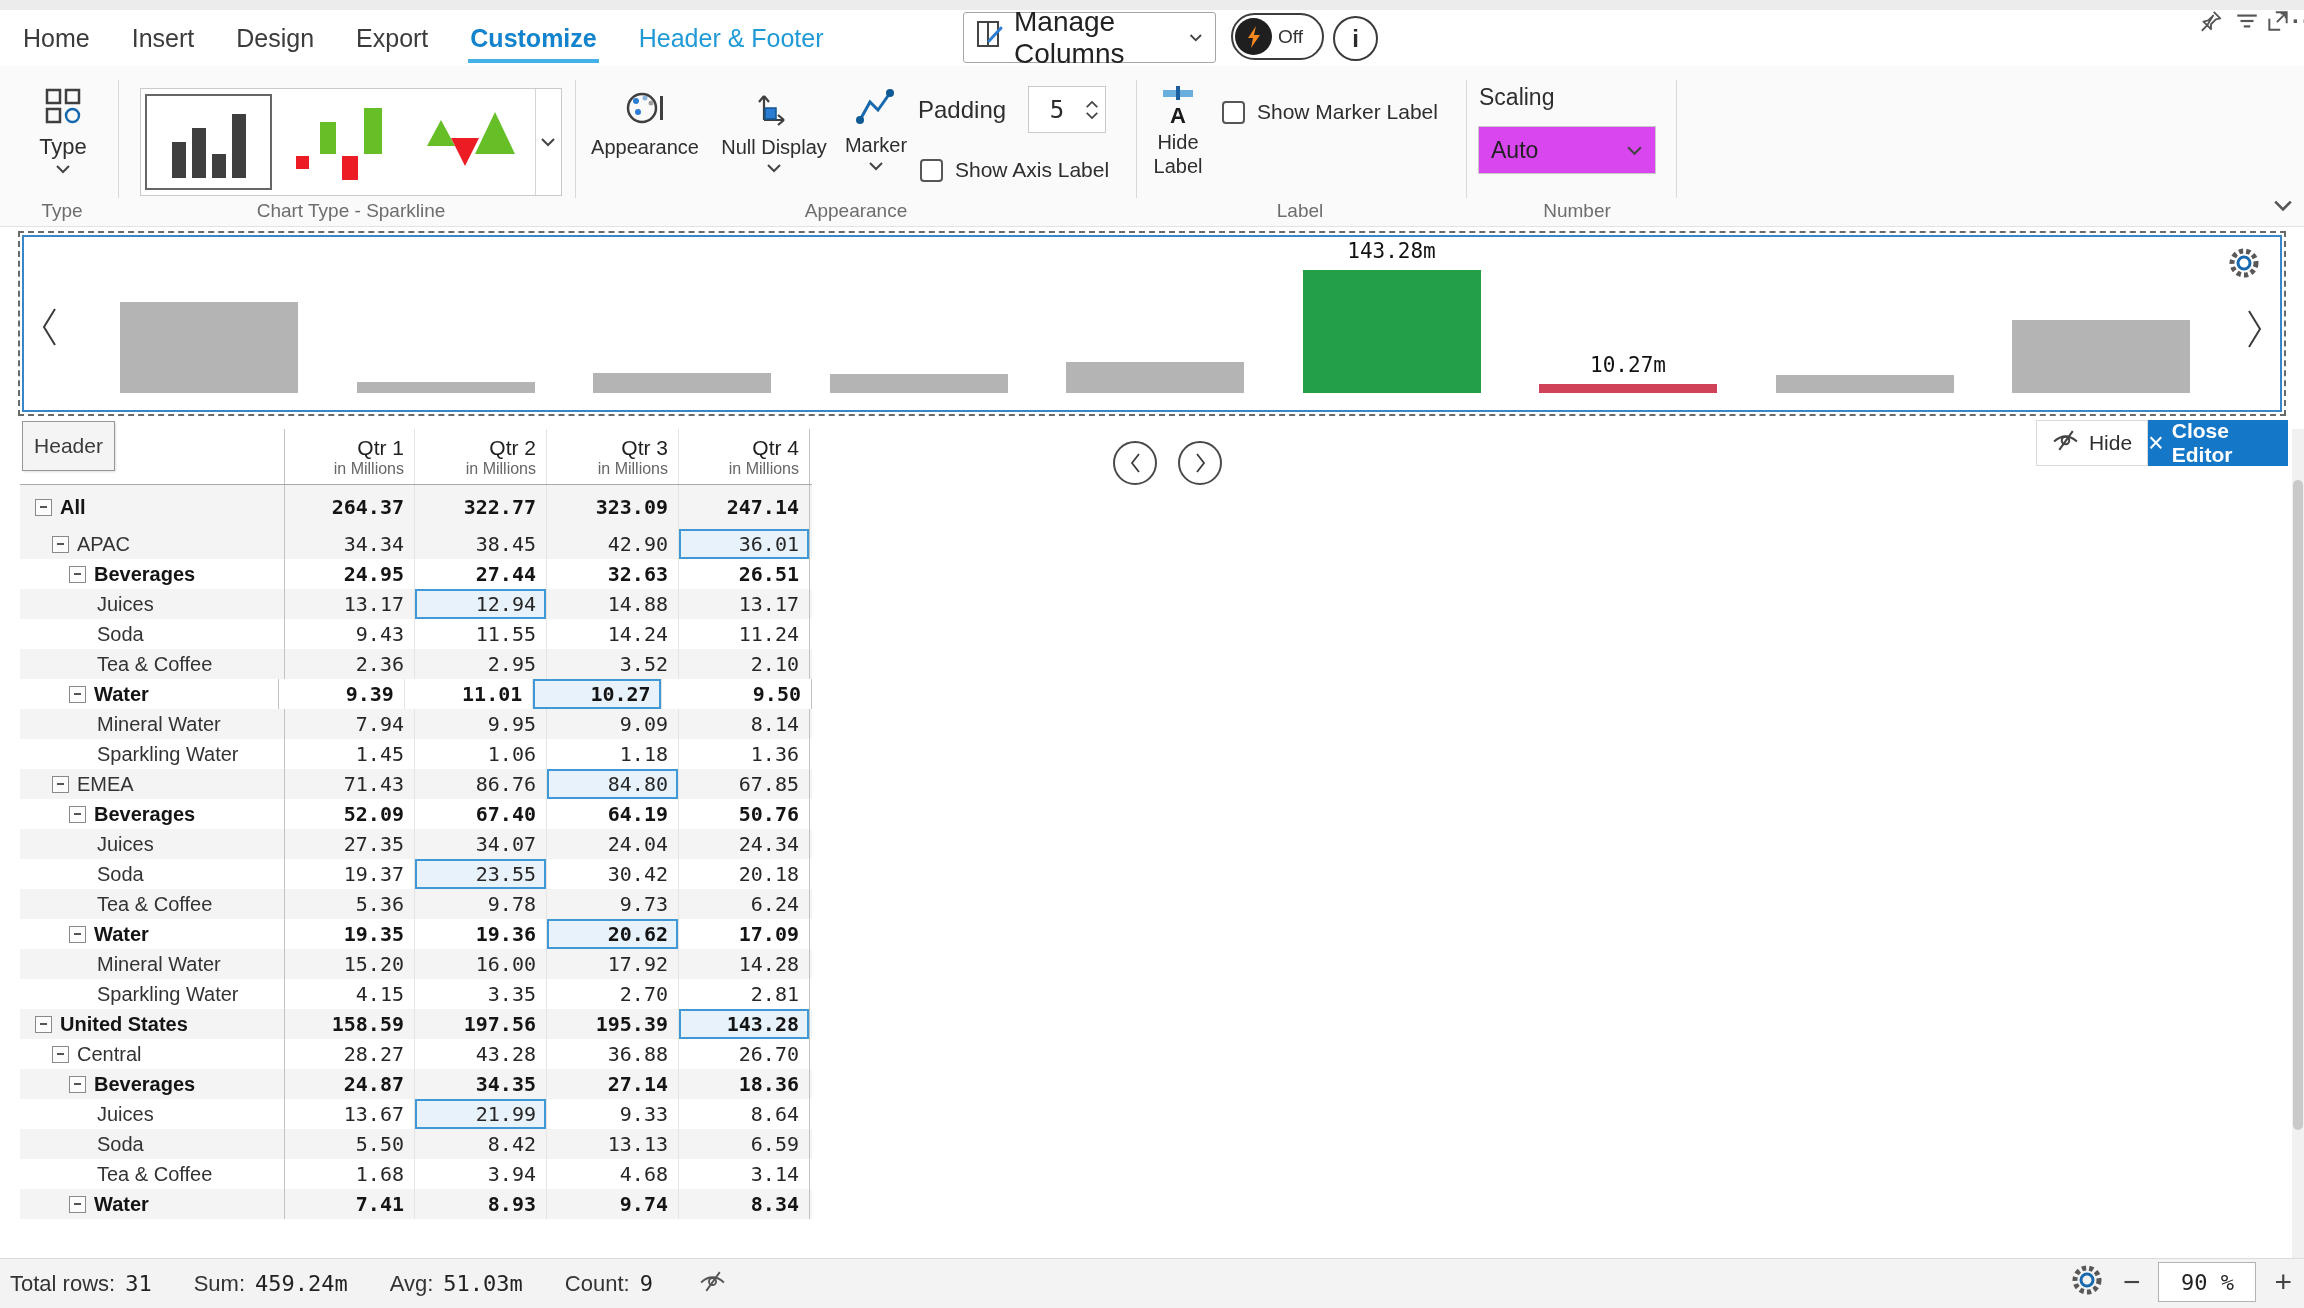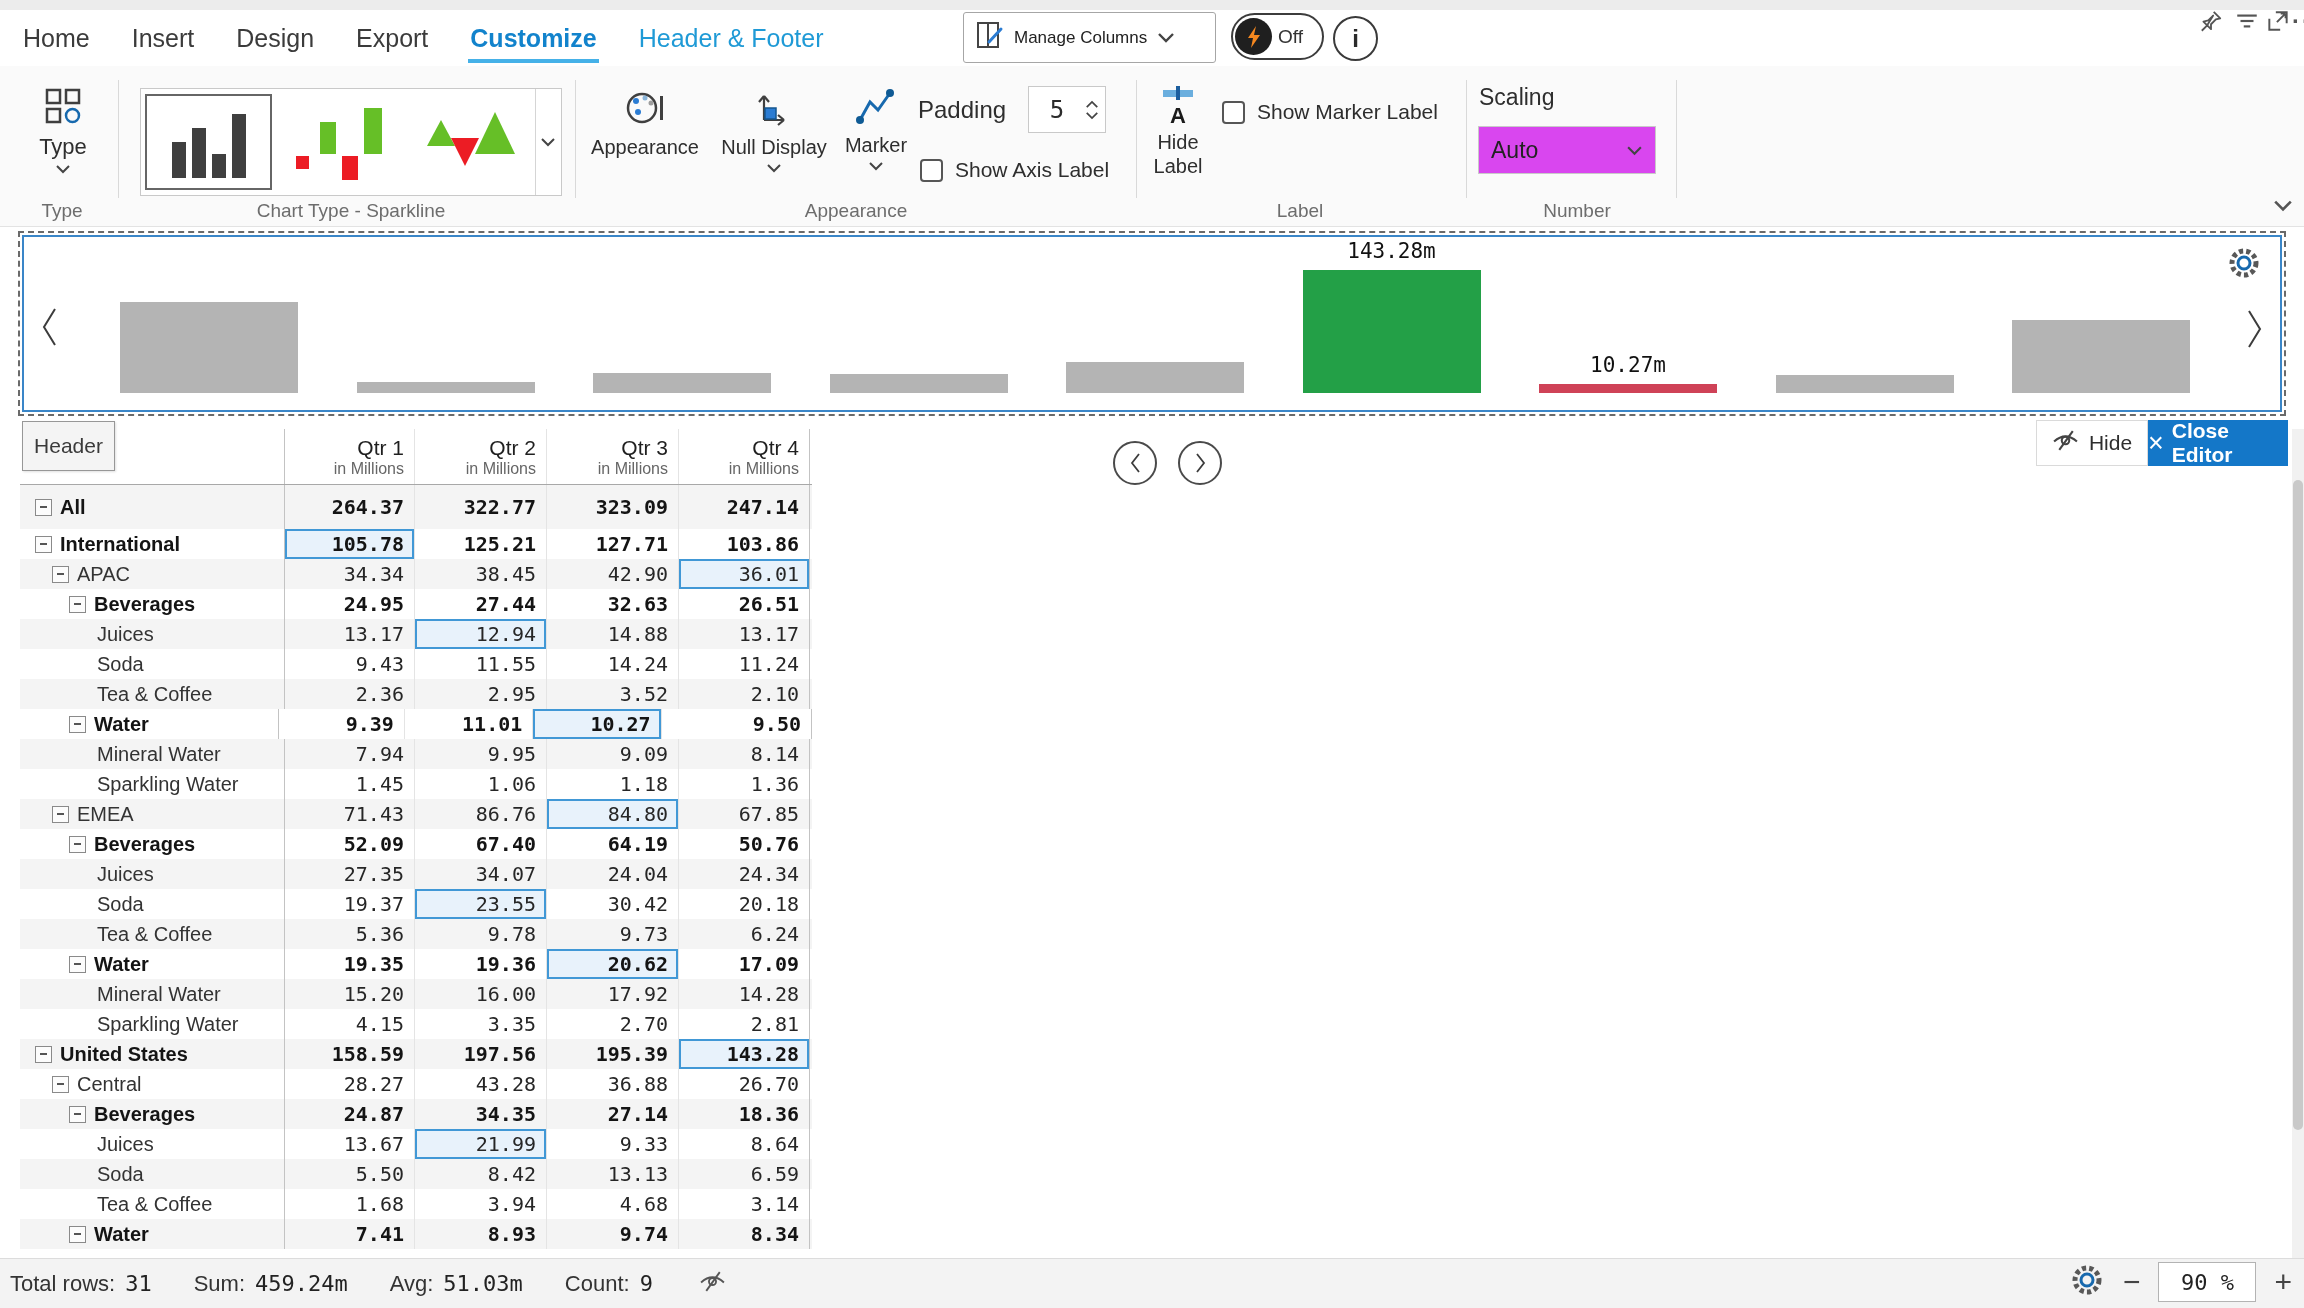--- a/index.html
+++ b/index.html
@@ -9,21 +9,21 @@
   .mono{font-family:"DejaVu Sans Mono",monospace;}
 
   
   #topstrip{left:0;top:0;width:2304px;height:10px;background:#ececec;}
   #menubar{left:21px;top:14px;height:48px;display:flex;gap:38px;align-items:center;font-size:25px;color:#3b3b3b;}
   .menu-item{position:relative;cursor:pointer;padding:4px 2px;white-space:nowrap;}
   .menu-item.active{color:#1283cc;font-weight:700;}
   .menu-item.active::after{content:"";position:absolute;left:0;right:0;bottom:-6px;height:4px;background:#45b1e8;}
   .menu-item.contextual{color:#1f9ad6;}
   #manage-columns{left:963px;top:12px;width:253px;height:51px;border:1px solid #a6a6a6;border-radius:3px;
-      background:#fff;display:flex;align-items:center;gap:10px;padding:0 12px;box-sizing:border-box;font-size:17px;color:#222;}
+      background:#fff;display:flex;align-items:center;gap:10px;padding:0 12px;box-sizing:border-box;font-size:28px;color:#222;}
   #off-toggle{left:1231px;top:13px;width:93px;height:47px;border:2px solid #3c3c3c;border-radius:24px;background:#fff;
       display:flex;align-items:center;gap:6px;padding:2px;box-sizing:border-box;}
   #off-circle{width:37px;height:37px;border-radius:50%;background:#1f1f1f;display:flex;align-items:center;justify-content:center;}
   #off-text{font-size:19px;color:#333;}
   #info-btn{left:1333px;top:16px;width:41px;height:41px;border:2.5px solid #3a3a3a;border-radius:50%;
       display:flex;align-items:center;justify-content:center;font-size:24px;font-weight:700;color:#2b2b2b;background:#fff;}
   .corner-icon{top:6px;width:30px;height:30px;display:flex;align-items:center;justify-content:center;color:#555;}
 
   
   #ribbon{left:0;top:66px;width:2304px;height:160px;background:#fafafa;border-bottom:1px solid #e3e3e3;}
@@ -400,32 +400,20 @@
           <div class="label-cell" style="width: 265px; padding-left: 15px;">
             <div class="collapse-box">
               <i></i>
             </div>
             <span class="row-label">All</span>
           </div>
           <div class="num-cell" style="width: 130px;">264.37</div>
           <div class="num-cell" style="width: 132px;">322.77</div>
           <div class="num-cell" style="width: 132px;">323.09</div>
           <div class="num-cell last" style="width: 131px;">247.14</div>
-        </div>
-        <div class="trow bold">
-          <div class="label-cell" style="width: 265px; padding-left: 15px;">
-            <div class="collapse-box">
-              <i></i>
-            </div>
-            <span class="row-label">International</span>
-          </div>
-          <div class="num-cell sel" style="width: 130px;">105.78</div>
-          <div class="num-cell" style="width: 132px;">125.21</div>
-          <div class="num-cell" style="width: 132px;">127.71</div>
-          <div class="num-cell last" style="width: 131px;">103.86</div>
         </div>
         <div class="trow odd">
           <div class="label-cell" style="width: 265px; padding-left: 32px;">
             <div class="collapse-box">
               <i></i>
             </div>
             <span class="row-label">APAC</span>
           </div>
           <div class="num-cell" style="width: 130px;">34.34</div>
           <div class="num-cell" style="width: 132px;">38.45</div>

